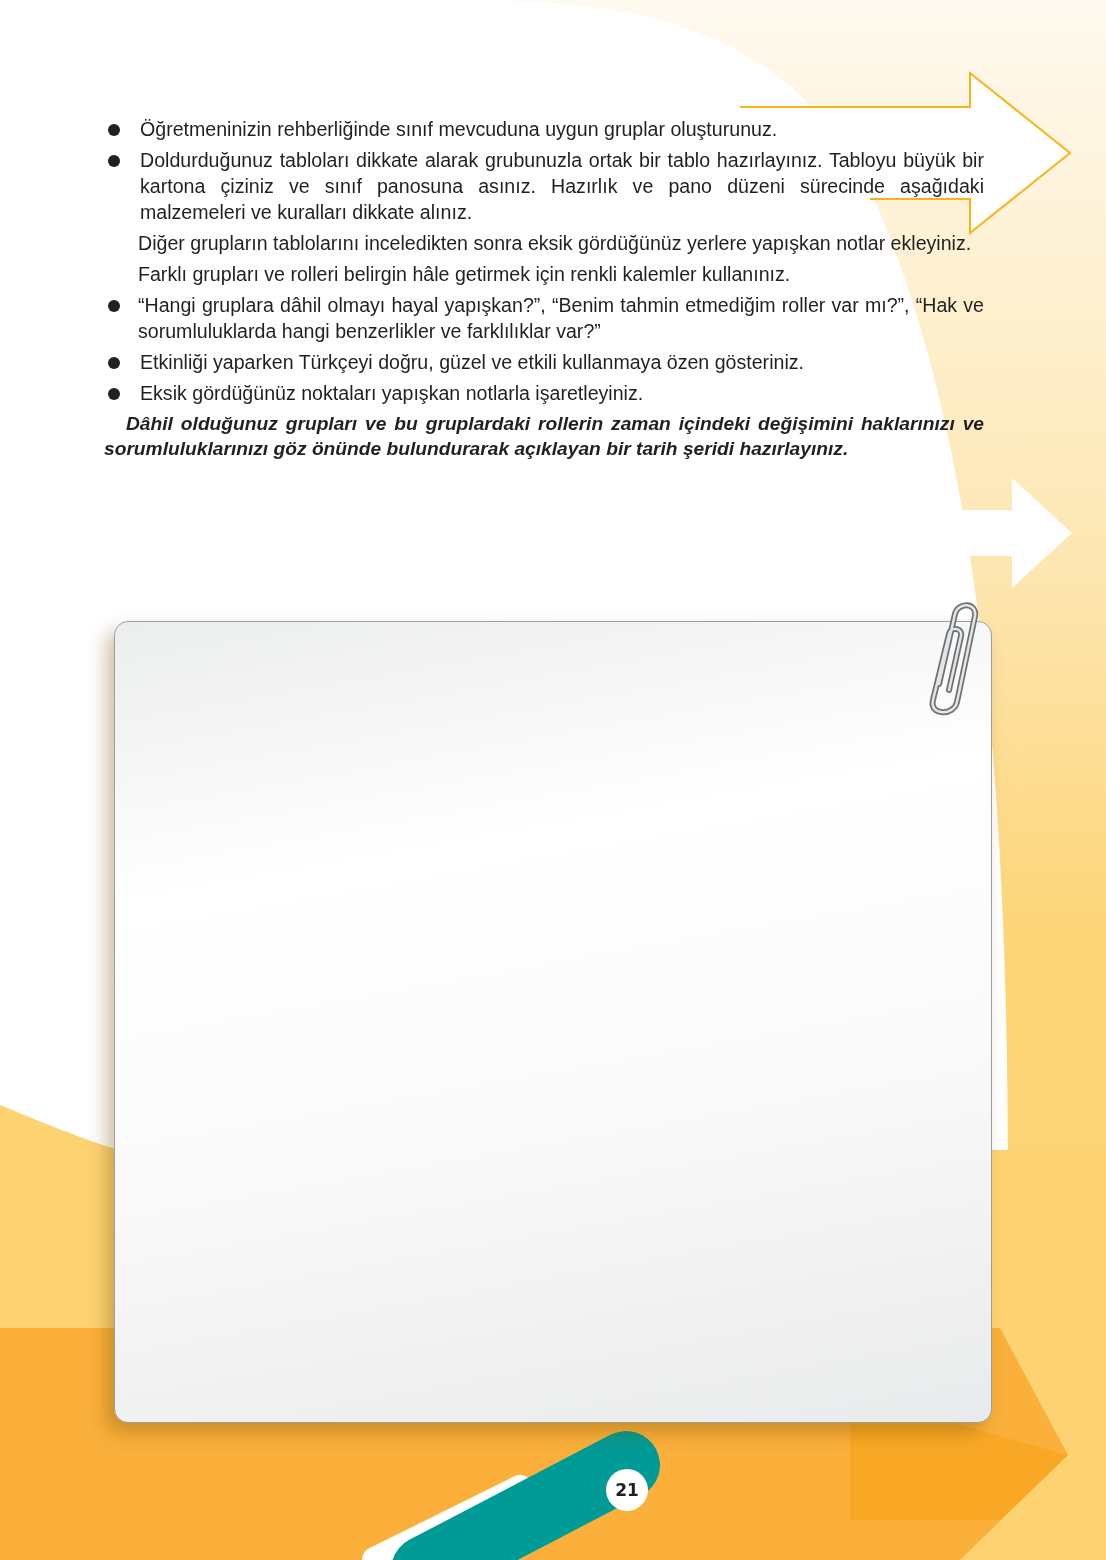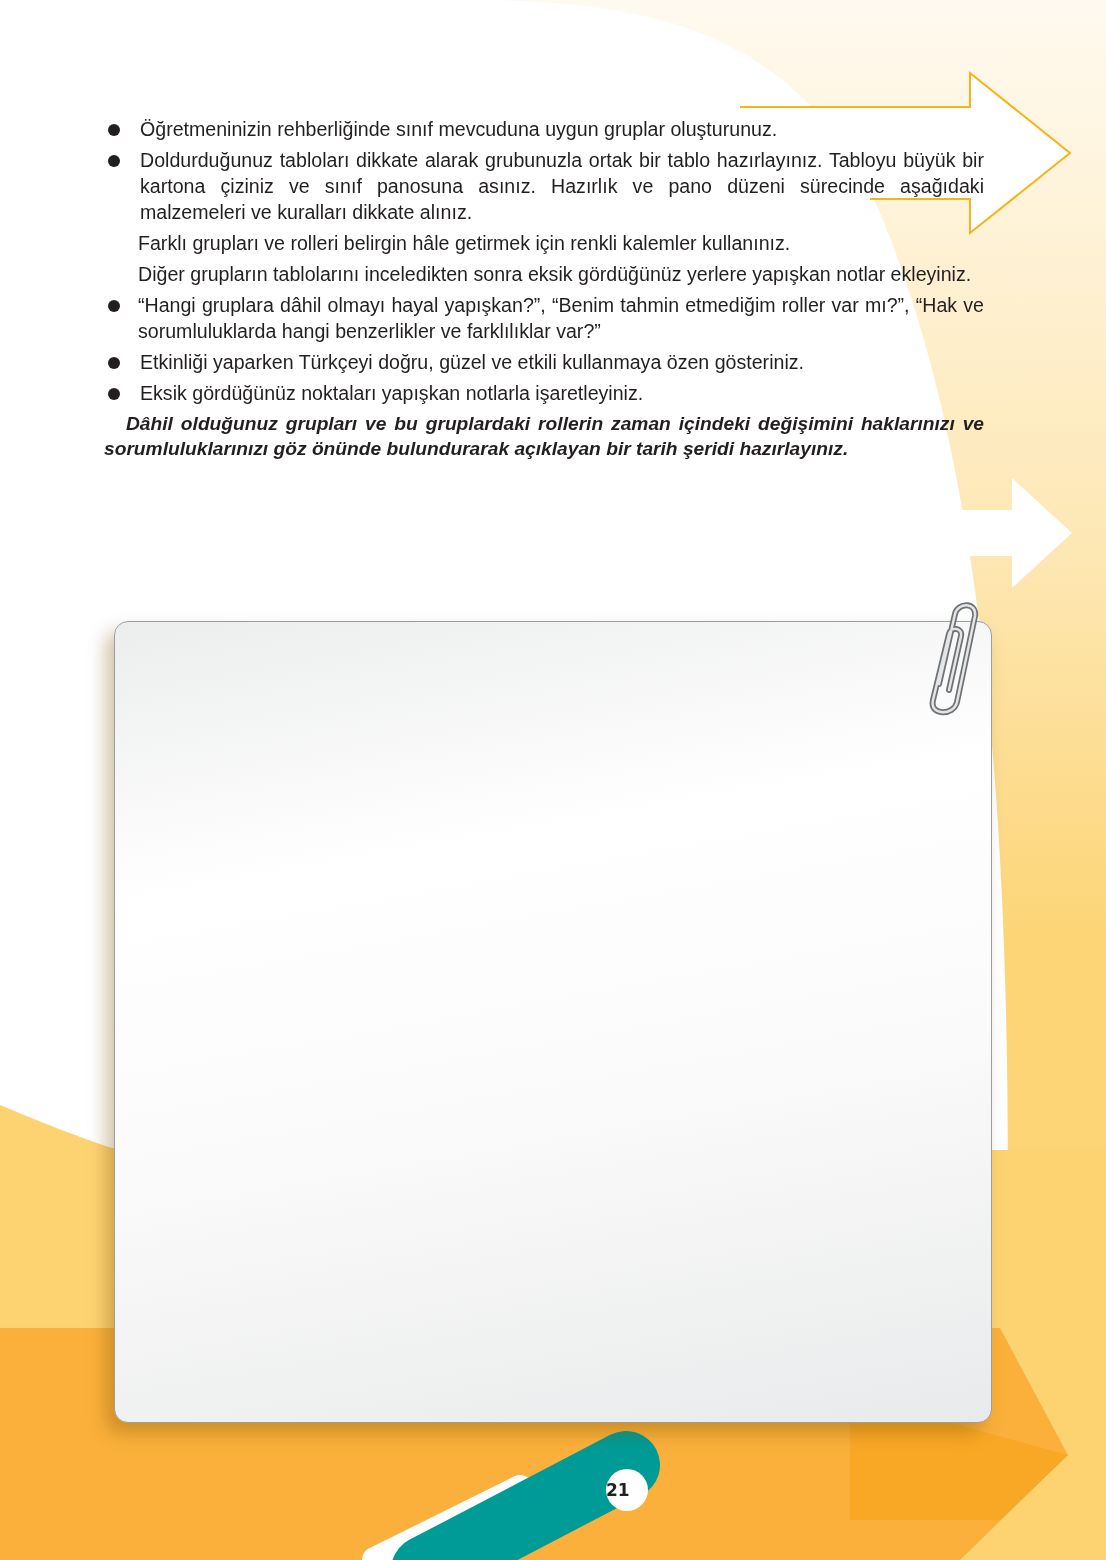--- a/index.html
+++ b/index.html
@@ -5,21 +5,21 @@
     html, body { margin: 0; padding: 0; }
     body { width: 1106px; height: 1560px; position: relative; overflow: hidden; background: #ffffff; font-family: "Liberation Sans", sans-serif; color: #231f20; }
     .bg-layer { position: absolute; left: 0; top: 0; width: 1106px; height: 1560px; }
     .text-area { position: absolute; left: 104px; top: 108px; width: 880px; font-size: 19.6px; line-height: 26px; margin-top: 8px; }
     .bullet { position: relative; padding-left: 36px; margin-bottom: 5px; text-align: justify; }
     .bullet .dot { position: absolute; left: 4px; top: 8px; width: 12px; height: 12px; border-radius: 50%; background: #231f20; }
     .sub { padding-left: 34px; margin-bottom: 5px; text-align: justify; }
     .sub .line { display: block; }
     .task { margin-top: 4px; font-weight: bold; text-align: justify; text-indent: 22px; line-height: 25px; font-size: 19.2px; font-style: italic; }
     .card { position: absolute; left: 114px; top: 621px; width: 878px; height: 802px; border-radius: 14px; border: 1.5px solid #9a9ea3; background: linear-gradient(170deg, #eceded 0%, #ffffff 30%, #fafafa 60%, #e9eaeb 100%); box-shadow: -8px 10px 18px rgba(120, 80, 0, 0.35); box-sizing: border-box; }
-    .page-num { position: absolute; left: 606px; top: 1469px; width: 42px; height: 42px; border-radius: 50%; background: #ffffff; line-height: 42px; font-size: 17px; font-weight: bold; font-family: "DejaVu Sans", sans-serif; color: #231f20; }
+    .page-num { position: absolute; left: 606px; top: 1469px; width: 42px; height: 42px; border-radius: 50%; background: #ffffff; text-align: center; line-height: 42px; font-size: 17px; font-weight: bold; font-family: "DejaVu Sans", sans-serif; color: #231f20; }
     .clip { position: absolute; left: 905px; top: 592px; width: 80px; height: 130px; }
   </style>
 </head>
 <body>
 
 <svg class="bg-layer" viewBox="0 0 1106 1560" xmlns="http://www.w3.org/2000/svg">
   <defs>
     <linearGradient id="rightGrad" x1="0" y1="0" x2="0" y2="1">
       <stop offset="0" stop-color="#fffaf0"></stop>
       <stop offset="0.35" stop-color="#fde7b4"></stop>
@@ -47,24 +47,24 @@
 <div class="text-area">
   <div class="bullet">
     <span class="dot"></span>
     <span>Öğretmeninizin rehberliğinde sınıf mevcuduna uygun gruplar oluşturunuz.</span>
   </div>
   <div class="bullet">
     <span class="dot"></span>
     <span>Doldurduğunuz tabloları dikkate alarak grubunuzla ortak bir tablo hazırlayınız. Tabloyu büyük bir kartona çiziniz ve sınıf panosuna asınız. Hazırlık ve pano düzeni sürecinde aşağıdaki malzemeleri ve kuralları dikkate alınız.</span>
   </div>
   <div class="sub">
-      <span class="line">Farklı grupları ve rolleri belirgin hâle getirmek için renkli kalemler kullanınız.</span>
+      <span class="line">Diğer grupların tablolarını inceledikten sonra eksik gördüğünüz yerlere yapışkan notlar ekleyiniz.</span>
     </div>
   <div class="sub">
-      <span class="line">Diğer grupların tablolarını inceledikten sonra eksik gördüğünüz yerlere yapışkan notlar ekleyiniz.</span>
+      <span class="line">Farklı grupları ve rolleri belirgin hâle getirmek için renkli kalemler kullanınız.</span>
     </div>
   <div class="bullet">
     <span class="dot"></span>
   </div>
   <div class="sub">
       <span class="line">“Hangi gruplara dâhil olmayı hayal yapışkan?”, “Benim tahmin etmediğim roller var mı?”, “Hak ve sorumluluklarda hangi benzerlikler ve farklılıklar var?”</span>
     </div>
   <div class="bullet">
     <span class="dot"></span>
     <span>Etkinliği yaparken Türkçeyi doğru, güzel ve etkili kullanmaya özen gösteriniz.</span>

